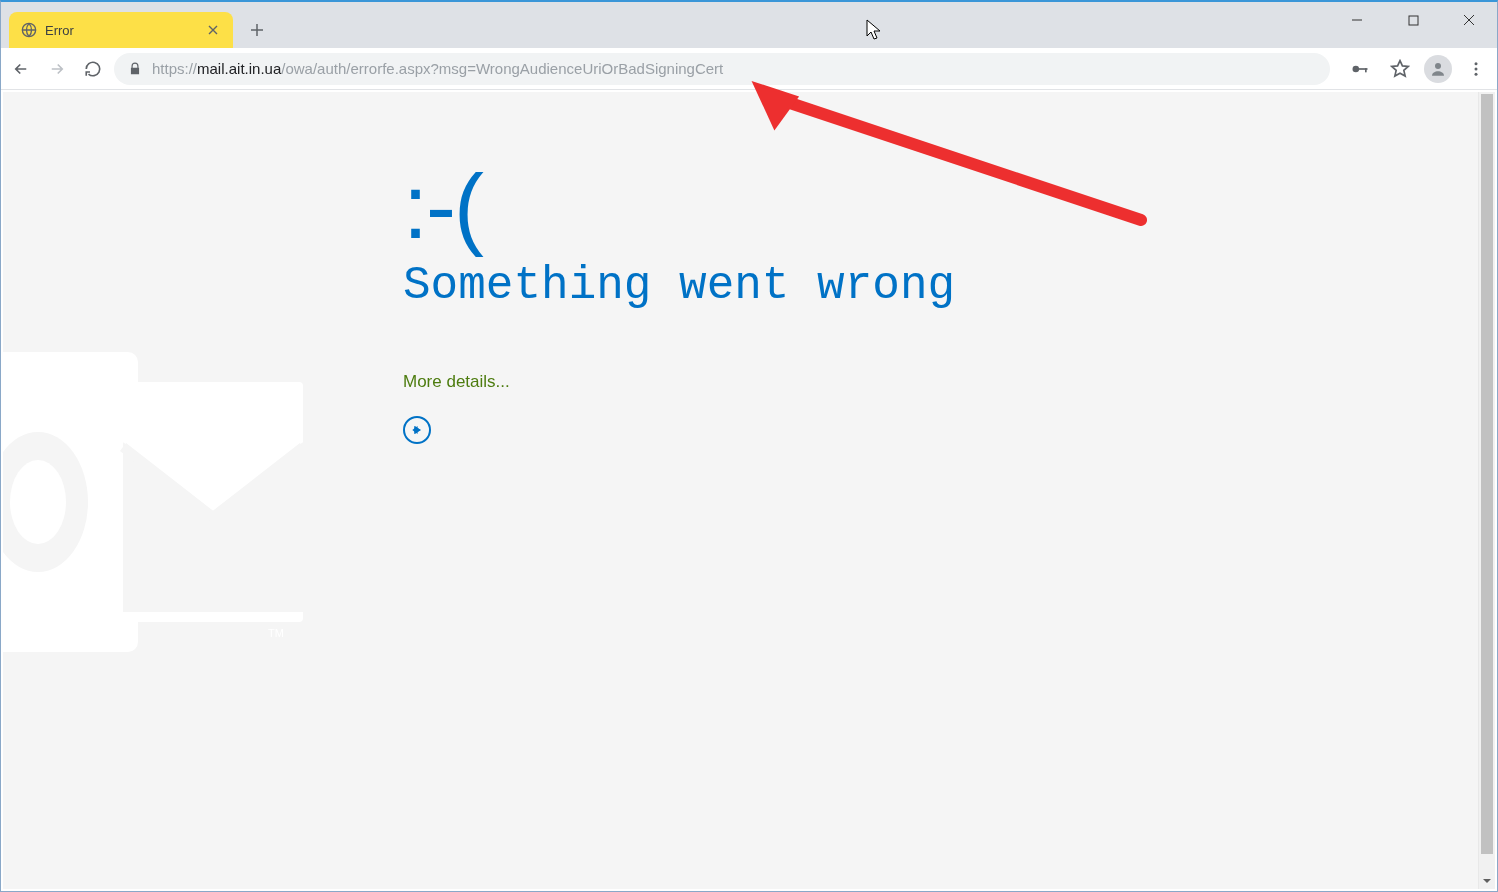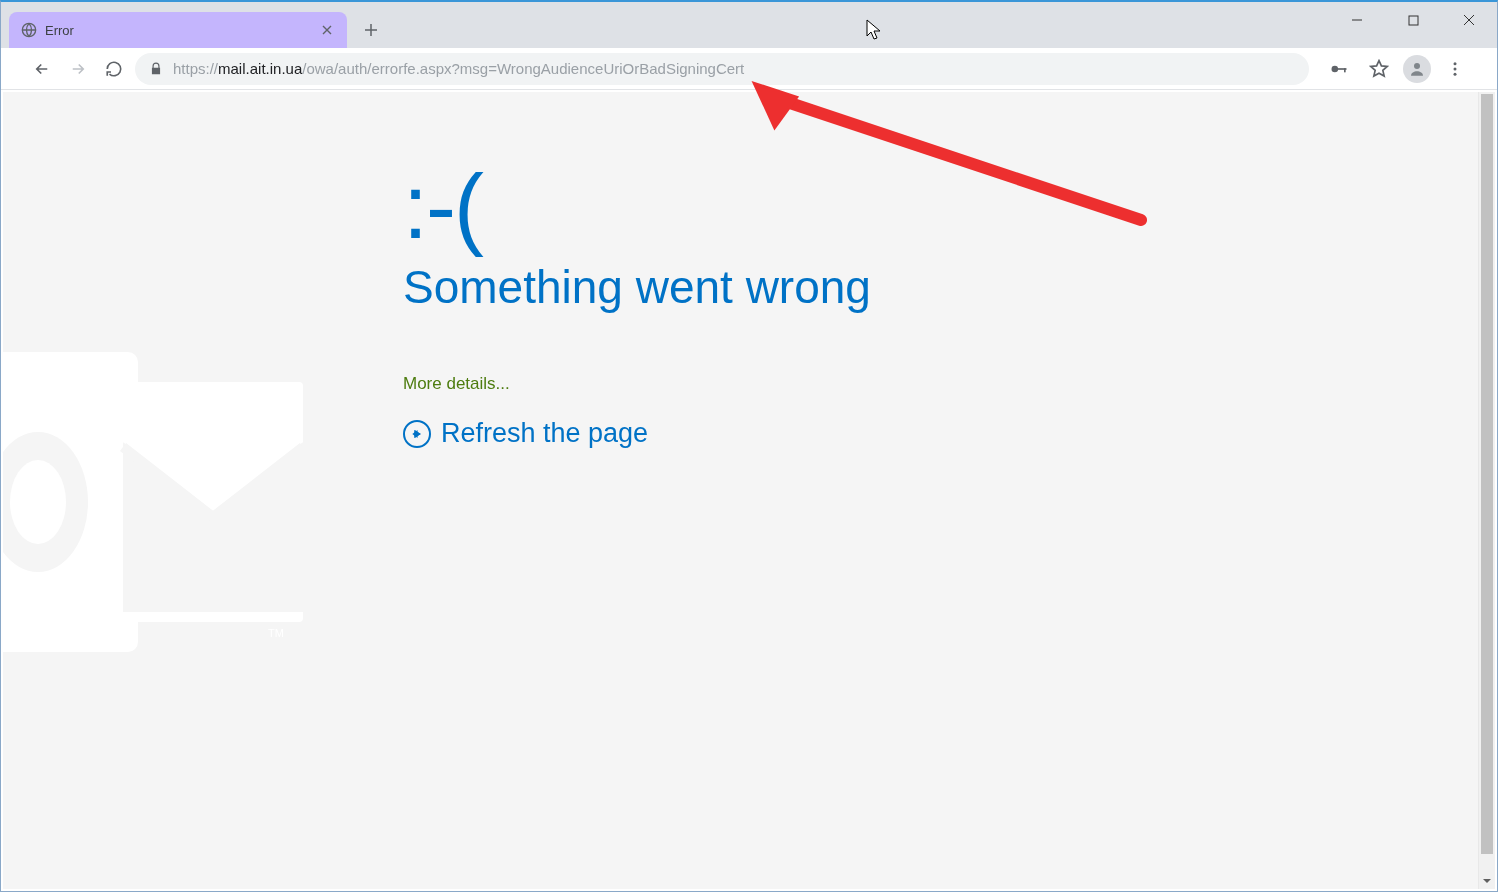--- a/index.html
+++ b/index.html
@@ -1,30 +1,30 @@
 <!DOCTYPE html>
 <html><head>
 <meta charset="utf-8">
 <style>
   * { box-sizing: border-box; }
   html, body { margin: 0; padding: 0; font-family: "Segoe UI", Arial, sans-serif; }
   body { width: 1498px; height: 892px; background: #fff; position: relative; overflow: hidden; border: 1px solid #8aa8c8; border-top: 2px solid #3a96d8;}
   
   
   .tab-strip { height: 46px; background: #dee1e6; display: flex; align-items: flex-end; position: relative; }
-  .tab { margin-left: 8px; margin-top: 8px; height: 36px; width: 338px; background: #c4b5fd; border-radius: 8px 8px 0 0; display: flex; align-items: center; padding: 0 12px; gap: 8px; }
+  .tab { margin-left: 8px; margin-top: 8px; height: 36px; width: 224px; background: #fde047; border-radius: 8px 8px 0 0; display: flex; align-items: center; padding: 0 12px; gap: 8px; }
   .favicon { width:16px; height:16px; color:#5f6368; display:flex; align-items:center; justify-content:center;}
   .tab-title { flex:1; font-size:13px; color:#3c4043; overflow:hidden; white-space:nowrap; text-overflow:ellipsis;}
   .tab-close { width:16px; height:16px; color:#5f6368; font-size:14px; line-height:14px; display:flex; align-items:center; justify-content:center; cursor:pointer;}
   .new-tab { width:28px; height:28px; margin:0 0 4px 10px; display:flex; align-items:center; justify-content:center; color:#5f6368; font-size:18px; cursor:pointer; border-radius:50%;}
   .window-controls { position:absolute; top:0; right:0; height:36px; display:flex;}
   .win-btn { width:56px; height:36px; display:flex; align-items:center; justify-content:center; color:#333; cursor:pointer;}
   
   
-  .toolbar { height: 42px; background:#fff; border-bottom:1px solid #e1e3e6; display:flex; align-items:center; padding:0 26px; gap:6px;}
+  .toolbar { height: 42px; background:#fff; border-bottom:1px solid #e1e3e6; display:flex; align-items:center; padding:0 5px; gap:6px;}
   .nav-btn { width:30px; height:30px; display:flex; align-items:center; justify-content:center; color:#5f6368; cursor:pointer; border-radius:50%;}
   .nav-btn.disabled { color:#bdc1c6; cursor:default;}
   .omnibox { flex:1; height:32px; background:#f1f3f4; border-radius:16px; display:flex; align-items:center; padding:0 14px; gap:10px;}
   .lock-icon { color:#5f6368; display:flex; align-items:center;}
   .url { font-size:15px; color:#9aa0a6; white-space:nowrap;}
   .url .host { color:#202124; }
   .right-icons { display:flex; align-items:center; gap:8px; margin-left:8px;}
   .icon-btn { width:32px; height:32px; display:flex; align-items:center; justify-content:center; color:#5f6368; cursor:pointer; border-radius:50%;}
   .avatar { width:28px; height:28px; border-radius:50%; background:#dadce0; display:flex; align-items:center; justify-content:center; color:#80868b;}
   
@@ -33,21 +33,21 @@
   .scrollbar-v { position:absolute; right:0; top:0; bottom:0; width:17px; background:#f1f1f1; border-left:1px solid #e8e8e8;}
   .scroll-thumb { position:absolute; left:2px; right:2px; top:2px; height:760px; background:#c1c1c1; }
   .scroll-btn-down { position:absolute; left:0; right:0; bottom:0; height:17px; display:flex; align-items:center; justify-content:center; color:#606060;}
   
   
   .bg-logo { position:absolute; left:-35px; top:220px; opacity:1; }
   
   
   .content { position:absolute; left:400px; top:70px; width:700px;}
   .sadface { font-size:90px; font-weight:300; color:#0072c6; font-family:"Segoe UI Light","Segoe UI",Arial,sans-serif; letter-spacing:-2px; line-height:1;}
-  .heading { font-size:46px; font-weight:300; color:#0072c6; font-family:Liberation Sans, sans-serif; margin-top:8px;}
+  .heading { font-size:46px; font-weight:300; color:#0072c6; font-family:Liberation Mono, monospace; margin-top:8px;}
   .message { font-size:19px; color:#555; margin-top:40px;}
   .more { font-size:17px; color:#4d7c0f; margin-top:60px; cursor:pointer;}
   .refresh { display:flex; align-items:center; gap:10px; font-size:27px; color:#0072c6; margin-top:24px; cursor:pointer; font-family:"Segoe UI Light","Segoe UI",Arial,sans-serif; font-weight:400;}
   .refresh-icon { width:28px; height:28px; border:2.5px solid #0072c6; border-radius:50%; display:flex; align-items:center; justify-content:center;}
   
   
   .annotation-arrow { position:absolute; pointer-events:none; z-index:5;}
   .cursor-annotation { position:absolute; pointer-events:none; z-index:6;}
 </style>
 </head>
@@ -170,21 +170,20 @@
     <div class="refresh">
       <span class="refresh-icon">
         <svg width="14" height="14" viewBox="0 0 24 24" fill="#0072c6">
             <path d="M4 12l9-7v14z" transform="rotate(0 12 12)"></path>
             <path d="M8 5l10 7-10 7z"></path>
           </svg>
         <svg width="16" height="16" viewBox="0 0 24 24" fill="#0072c6" style="position:absolute">
             <path d="M8 6l10 6-10 6z"></path>
           </svg>
       </span>
-      <span>Refresh the page</span>
     </div>
   </div>
 
   <div class="scrollbar-v">
     <div class="scroll-thumb"></div>
     <div class="scroll-btn-down">
       <svg width="10" height="10" viewBox="0 0 10 10" fill="currentColor">
           <path d="M1 3l4 4 4-4z"></path>
         </svg>
     </div>

